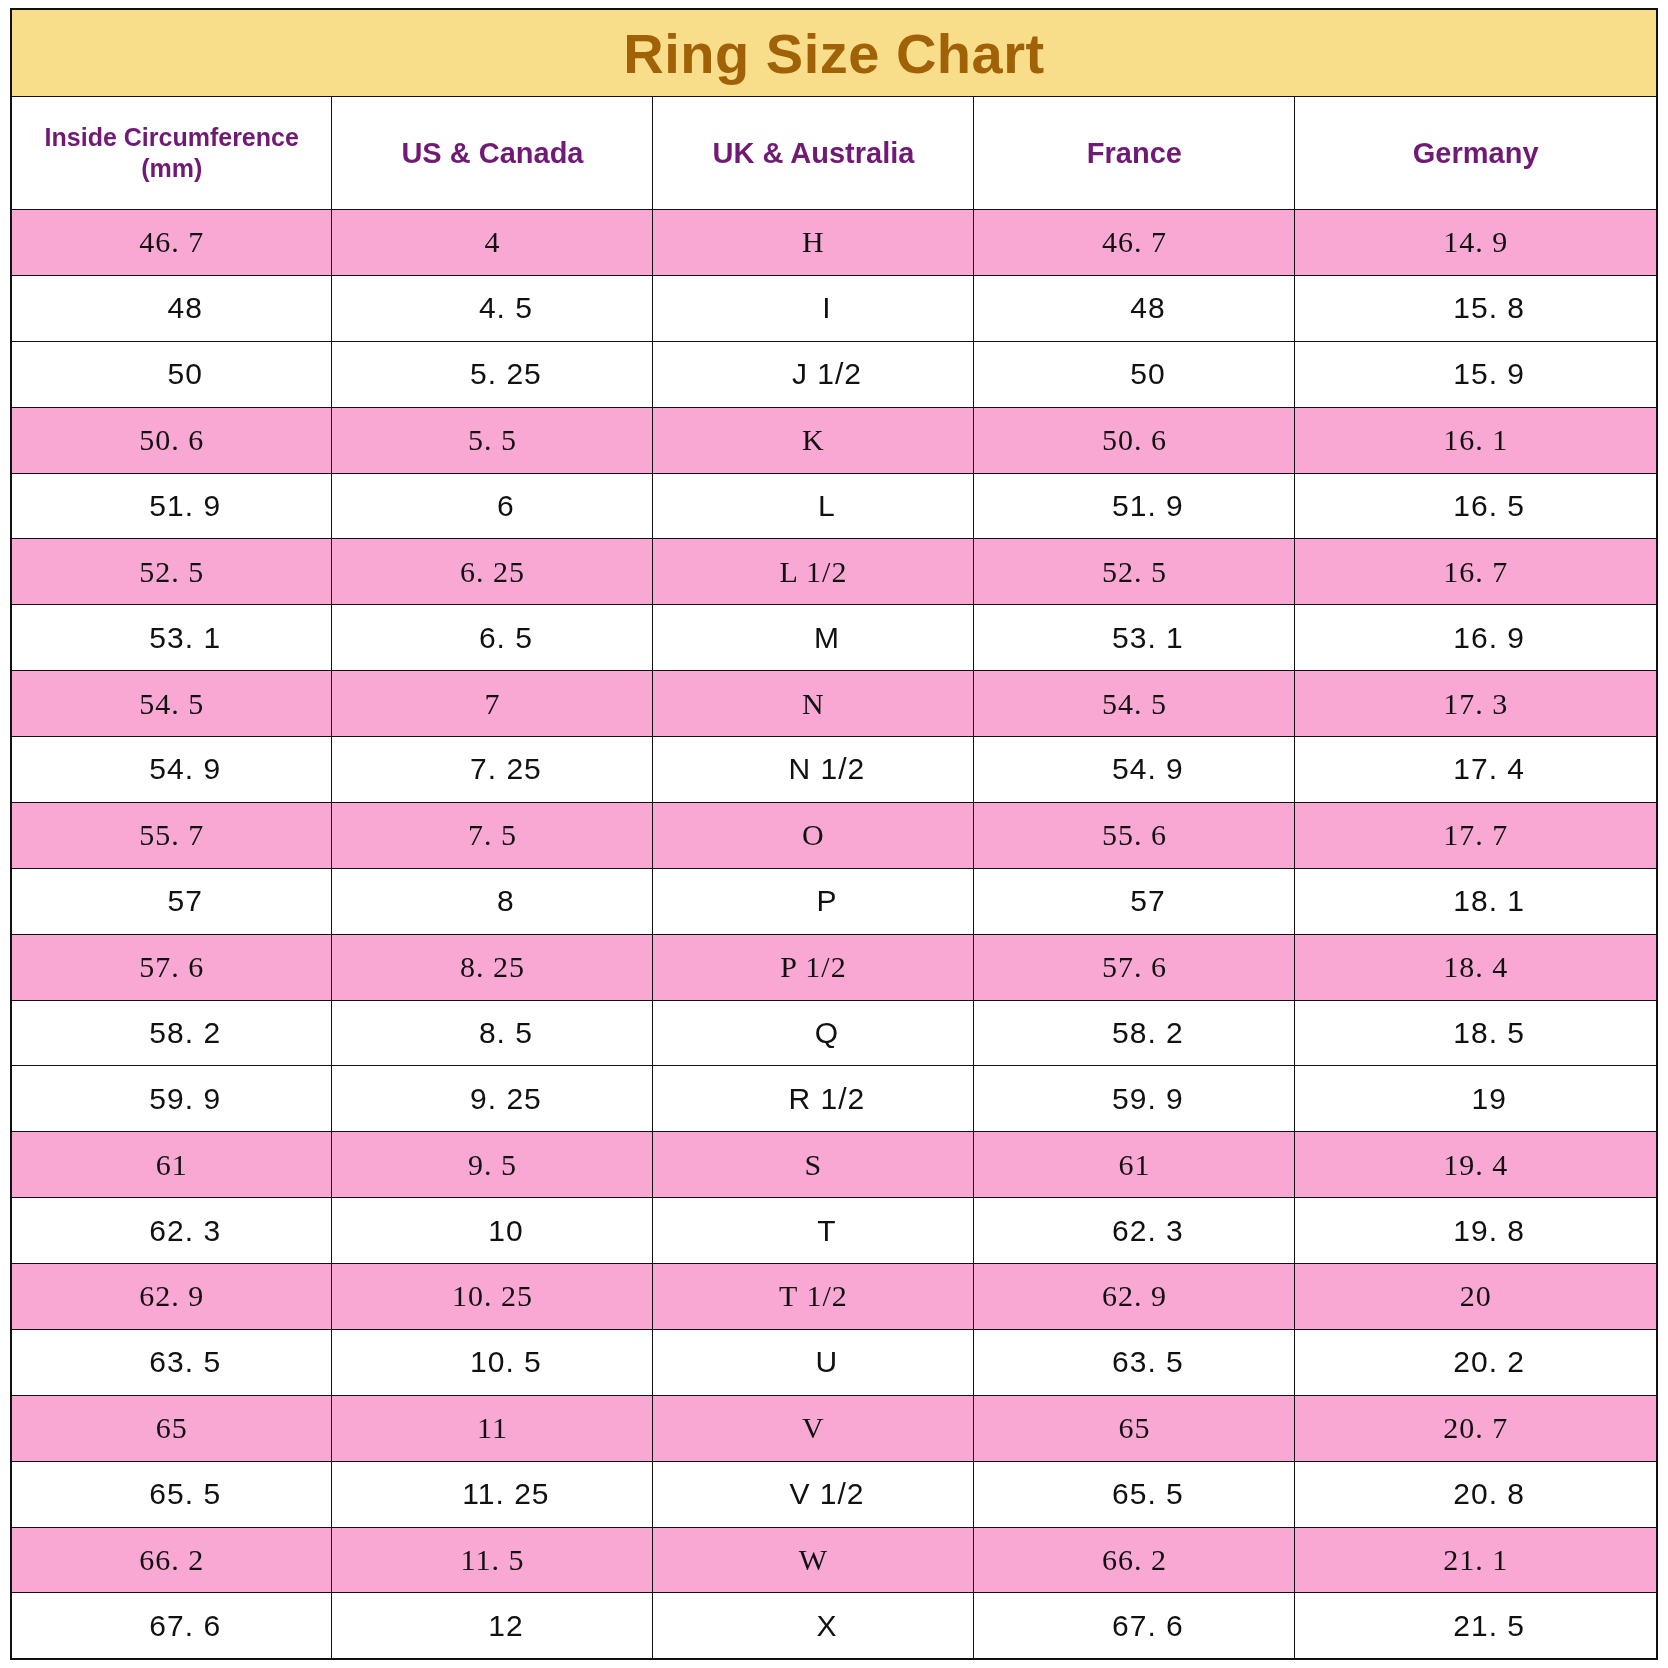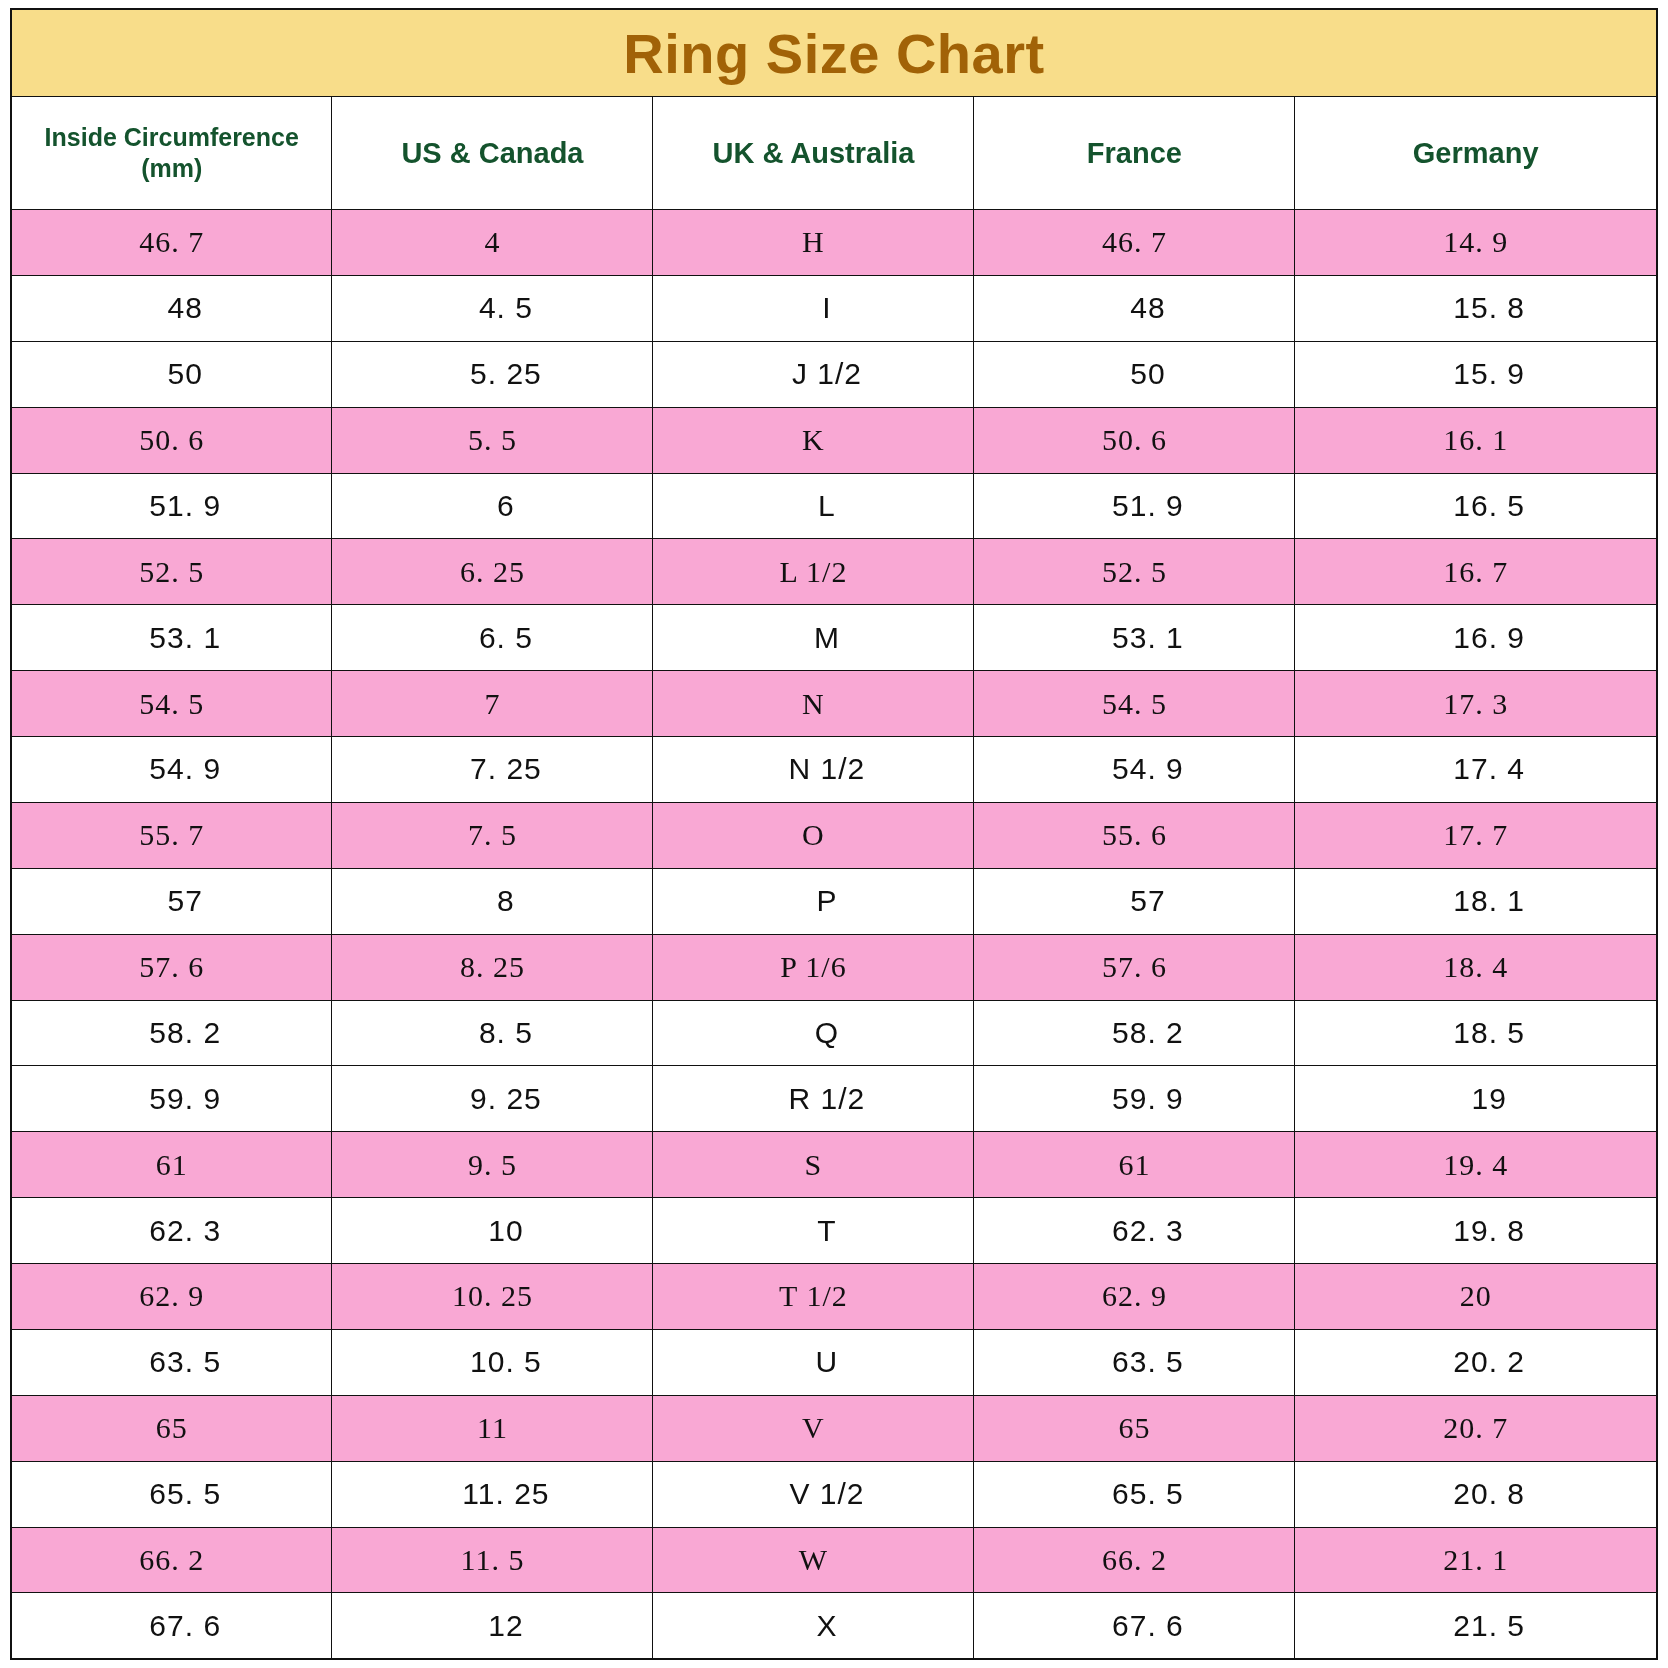--- a/index.html
+++ b/index.html
@@ -38,21 +38,21 @@
     font-weight: bold;
     letter-spacing: 0.5px;
     height: 86px;
     color: #a16207;
   }
   .header-row th {
     background: #ffffff;
     font-size: 29px;
     font-weight: bold;
     height: 112px;
-    color: #14532d;
+    color: #701a75;
     padding: 0 6px;
     border-radius: 13px;
   }
   .header-row th.small {
     font-size: 25px;
     line-height: 1.25;
   }
   tbody tr {
     height: 57px;
   }
@@ -178,21 +178,21 @@
         <tr class="plain">
           <td>57</td>
           <td>8</td>
           <td>P</td>
           <td>57</td>
           <td>18. 1</td>
         </tr>
         <tr class="alt">
           <td>57. 6</td>
           <td>8. 25</td>
-          <td>P  1/6</td>
+          <td>P  1/2</td>
           <td>57. 6</td>
           <td>18. 4</td>
         </tr>
         <tr class="plain">
           <td>58. 2</td>
           <td>8. 5</td>
           <td>Q</td>
           <td>58. 2</td>
           <td>18. 5</td>
         </tr>

